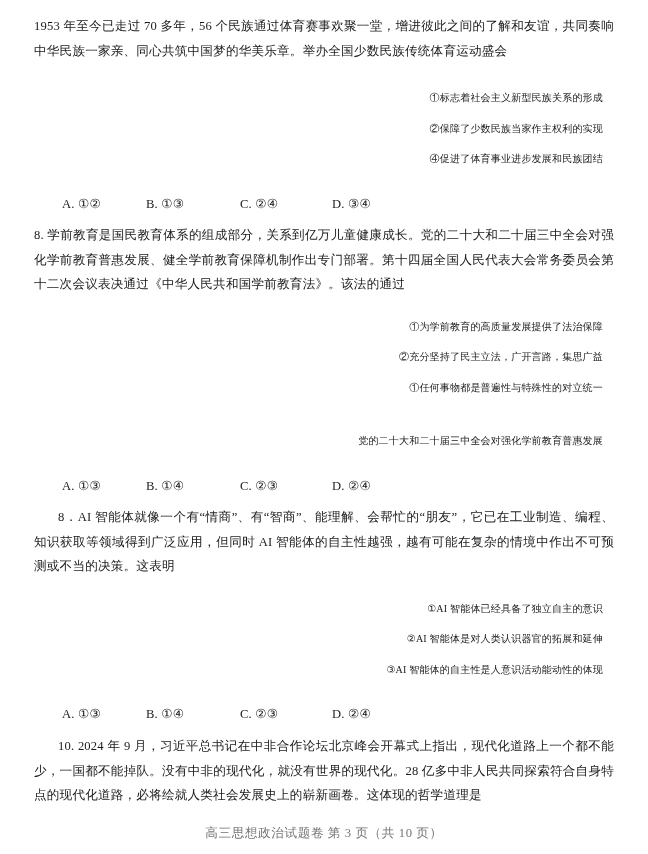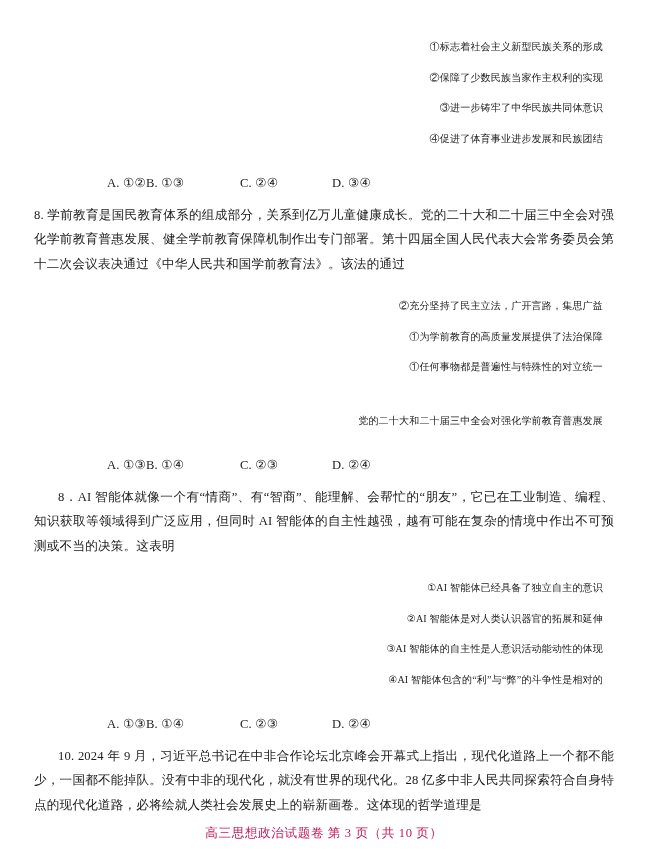--- a/index.html
+++ b/index.html
@@ -45,67 +45,67 @@
     font-size: 12.6px;
     line-height: 1.95;
     margin: 0;
     padding-left: 28px;
     letter-spacing: 0.2px;
     display: flex;
   }
   .choices span {
     display: inline-block;
   }
-  .choice-a { width: 84px; text-align: right; }
+  .choice-a { width: 84px; }
   .choice-b { width: 94px; }
   .choice-c { width: 92px; font-family: Liberation Serif, serif; }
   .choice-d { width: 80px; }
   .gap-sm { height: 7px; }
   .gap-md { height: 12px; }
   .footer {
     position: absolute;
     left: 0;
     right: 0;
     bottom: 12px;
     text-align: center;
     font-size: 12.6px;
     letter-spacing: 0.6px;
-    color: #be185d;
+    color: #737373;
   }
 </style>
 </head>
 <body>
 
 <div class="page">
 
+  <p class="para">1953 年至今已走过 70 多年，56 个民族通过体育赛事欢聚一堂，增进彼此之间的了解和友谊，共同奏响中华民族一家亲、同心共筑中国梦的华美乐章。举办全国少数民族传统体育运动盛会</p>
 
   <div class="gap-md"></div>
 
   <p class="opt">①标志着社会主义新型民族关系的形成</p>
   <p class="opt">②保障了少数民族当家作主权利的实现</p>
-  <p class="opt">③进一步铸牢了中华民族共同体意识</p>
   <p class="opt">④促进了体育事业进步发展和民族团结</p>
 
   <div class="gap-md"></div>
 
   <div class="choices">
     <span class="choice-a">A. ①②</span>
     <span class="choice-b">B. ①③</span>
     <span class="choice-c">C. ②④</span>
     <span class="choice-d">D. ③④</span>
   </div>
 
   <div class="gap-sm"></div>
 
   <p class="para">8. 学前教育是国民教育体系的组成部分，关系到亿万儿童健康成长。党的二十大和二十届三中全会对强化学前教育普惠发展、健全学前教育保障机制作出专门部署。第十四届全国人民代表大会常务委员会第十二次会议表决通过《中华人民共和国学前教育法》。该法的通过</p>
 
   <div class="gap-sm"></div>
 
+  <p class="opt">①为学前教育的高质量发展提供了法治保障</p>
   <p class="opt">②充分坚持了民主立法，广开言路，集思广益</p>
-  <p class="opt">①为学前教育的高质量发展提供了法治保障</p>
   <p class="opt">①任何事物都是普遍性与特殊性的对立统一</p>
 
   <div class="gap-md"></div>
 
   <p class="opt">党的二十大和二十届三中全会对强化学前教育普惠发展</p>
 
   <div class="gap-md"></div>
 
   <div class="choices">
     <span class="choice-a">A. ①③</span>
@@ -116,21 +116,20 @@
 
   <div class="gap-sm"></div>
 
   <p class="para indent">8．AI 智能体就像一个有“情商”、有“智商”、能理解、会帮忙的“朋友”，它已在工业制造、编程、知识获取等领域得到广泛应用，但同时 AI 智能体的自主性越强，越有可能在复杂的情境中作出不可预测或不当的决策。这表明</p>
 
   <div class="gap-sm"></div>
 
   <p class="opt">①AI 智能体已经具备了独立自主的意识</p>
   <p class="opt">②AI 智能体是对人类认识器官的拓展和延伸</p>
   <p class="opt">③AI 智能体的自主性是人意识活动能动性的体现</p>
-  <p class="opt">④AI 智能体包含的“利”与“弊”的斗争性是相对的</p>
 
   <div class="gap-md"></div>
 
   <div class="choices">
     <span class="choice-a">A. ①③</span>
     <span class="choice-b">B. ①④</span>
     <span class="choice-c">C. ②③</span>
     <span class="choice-d">D. ②④</span>
   </div>
 

